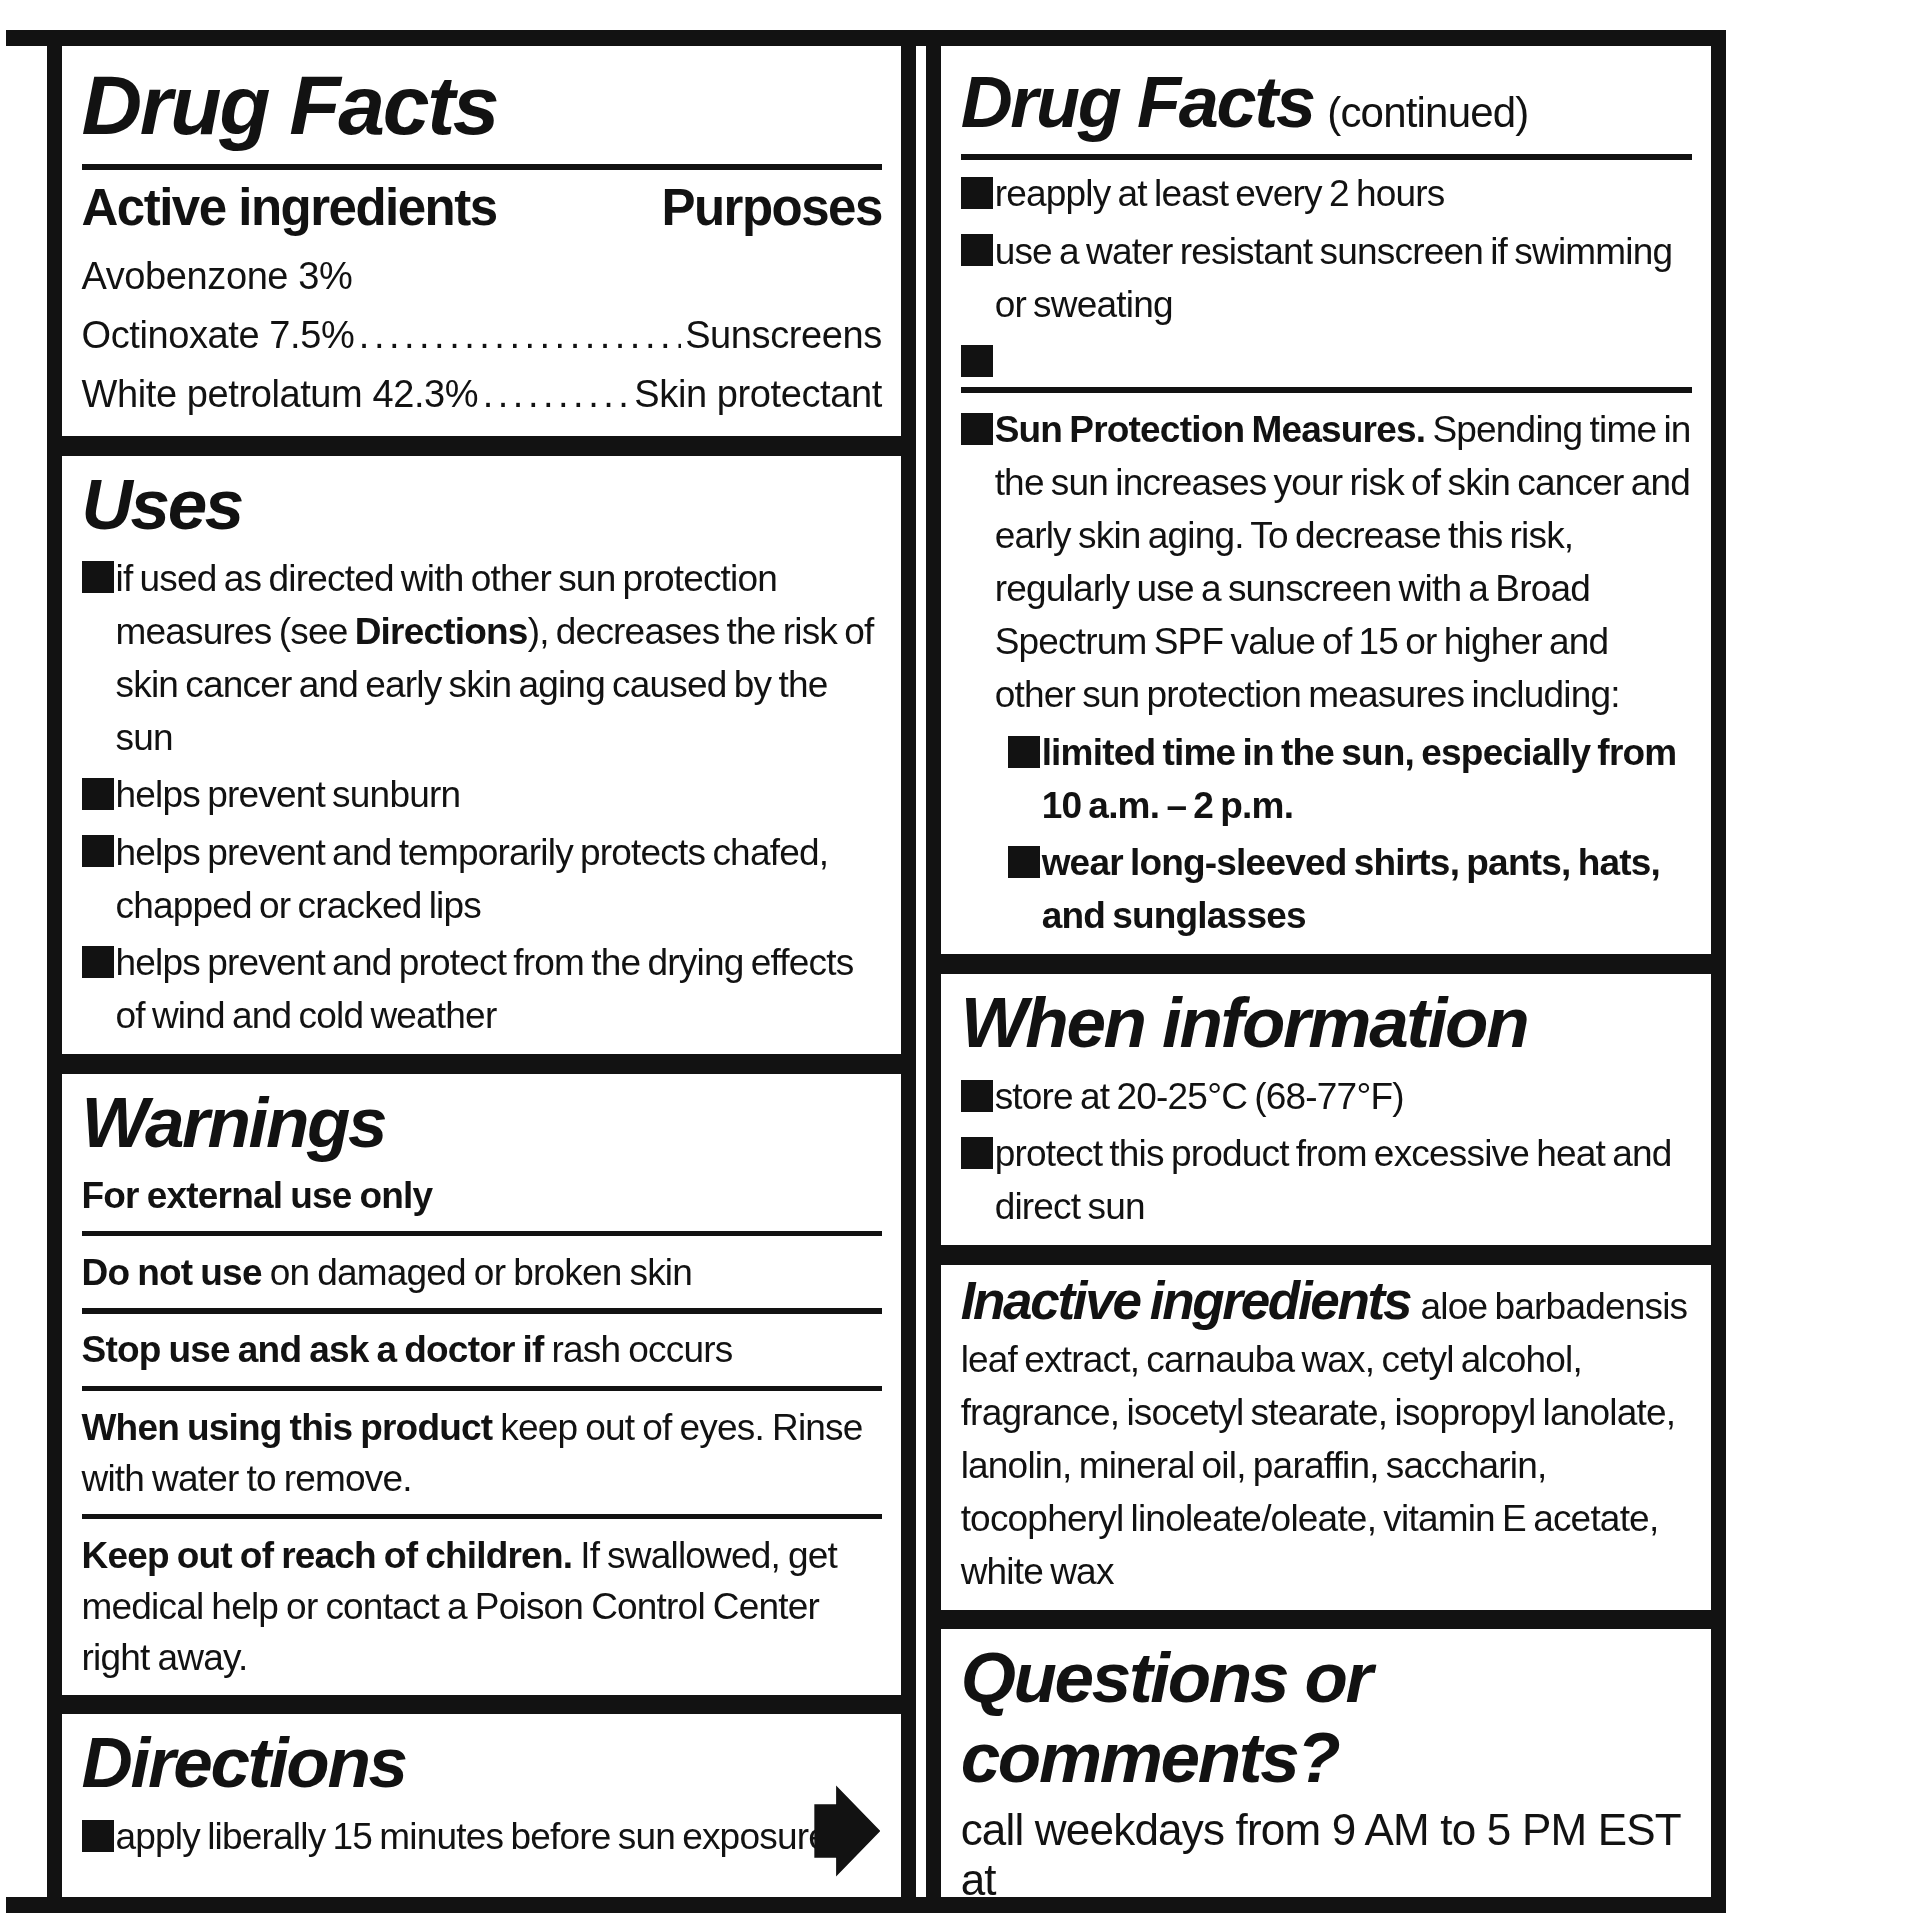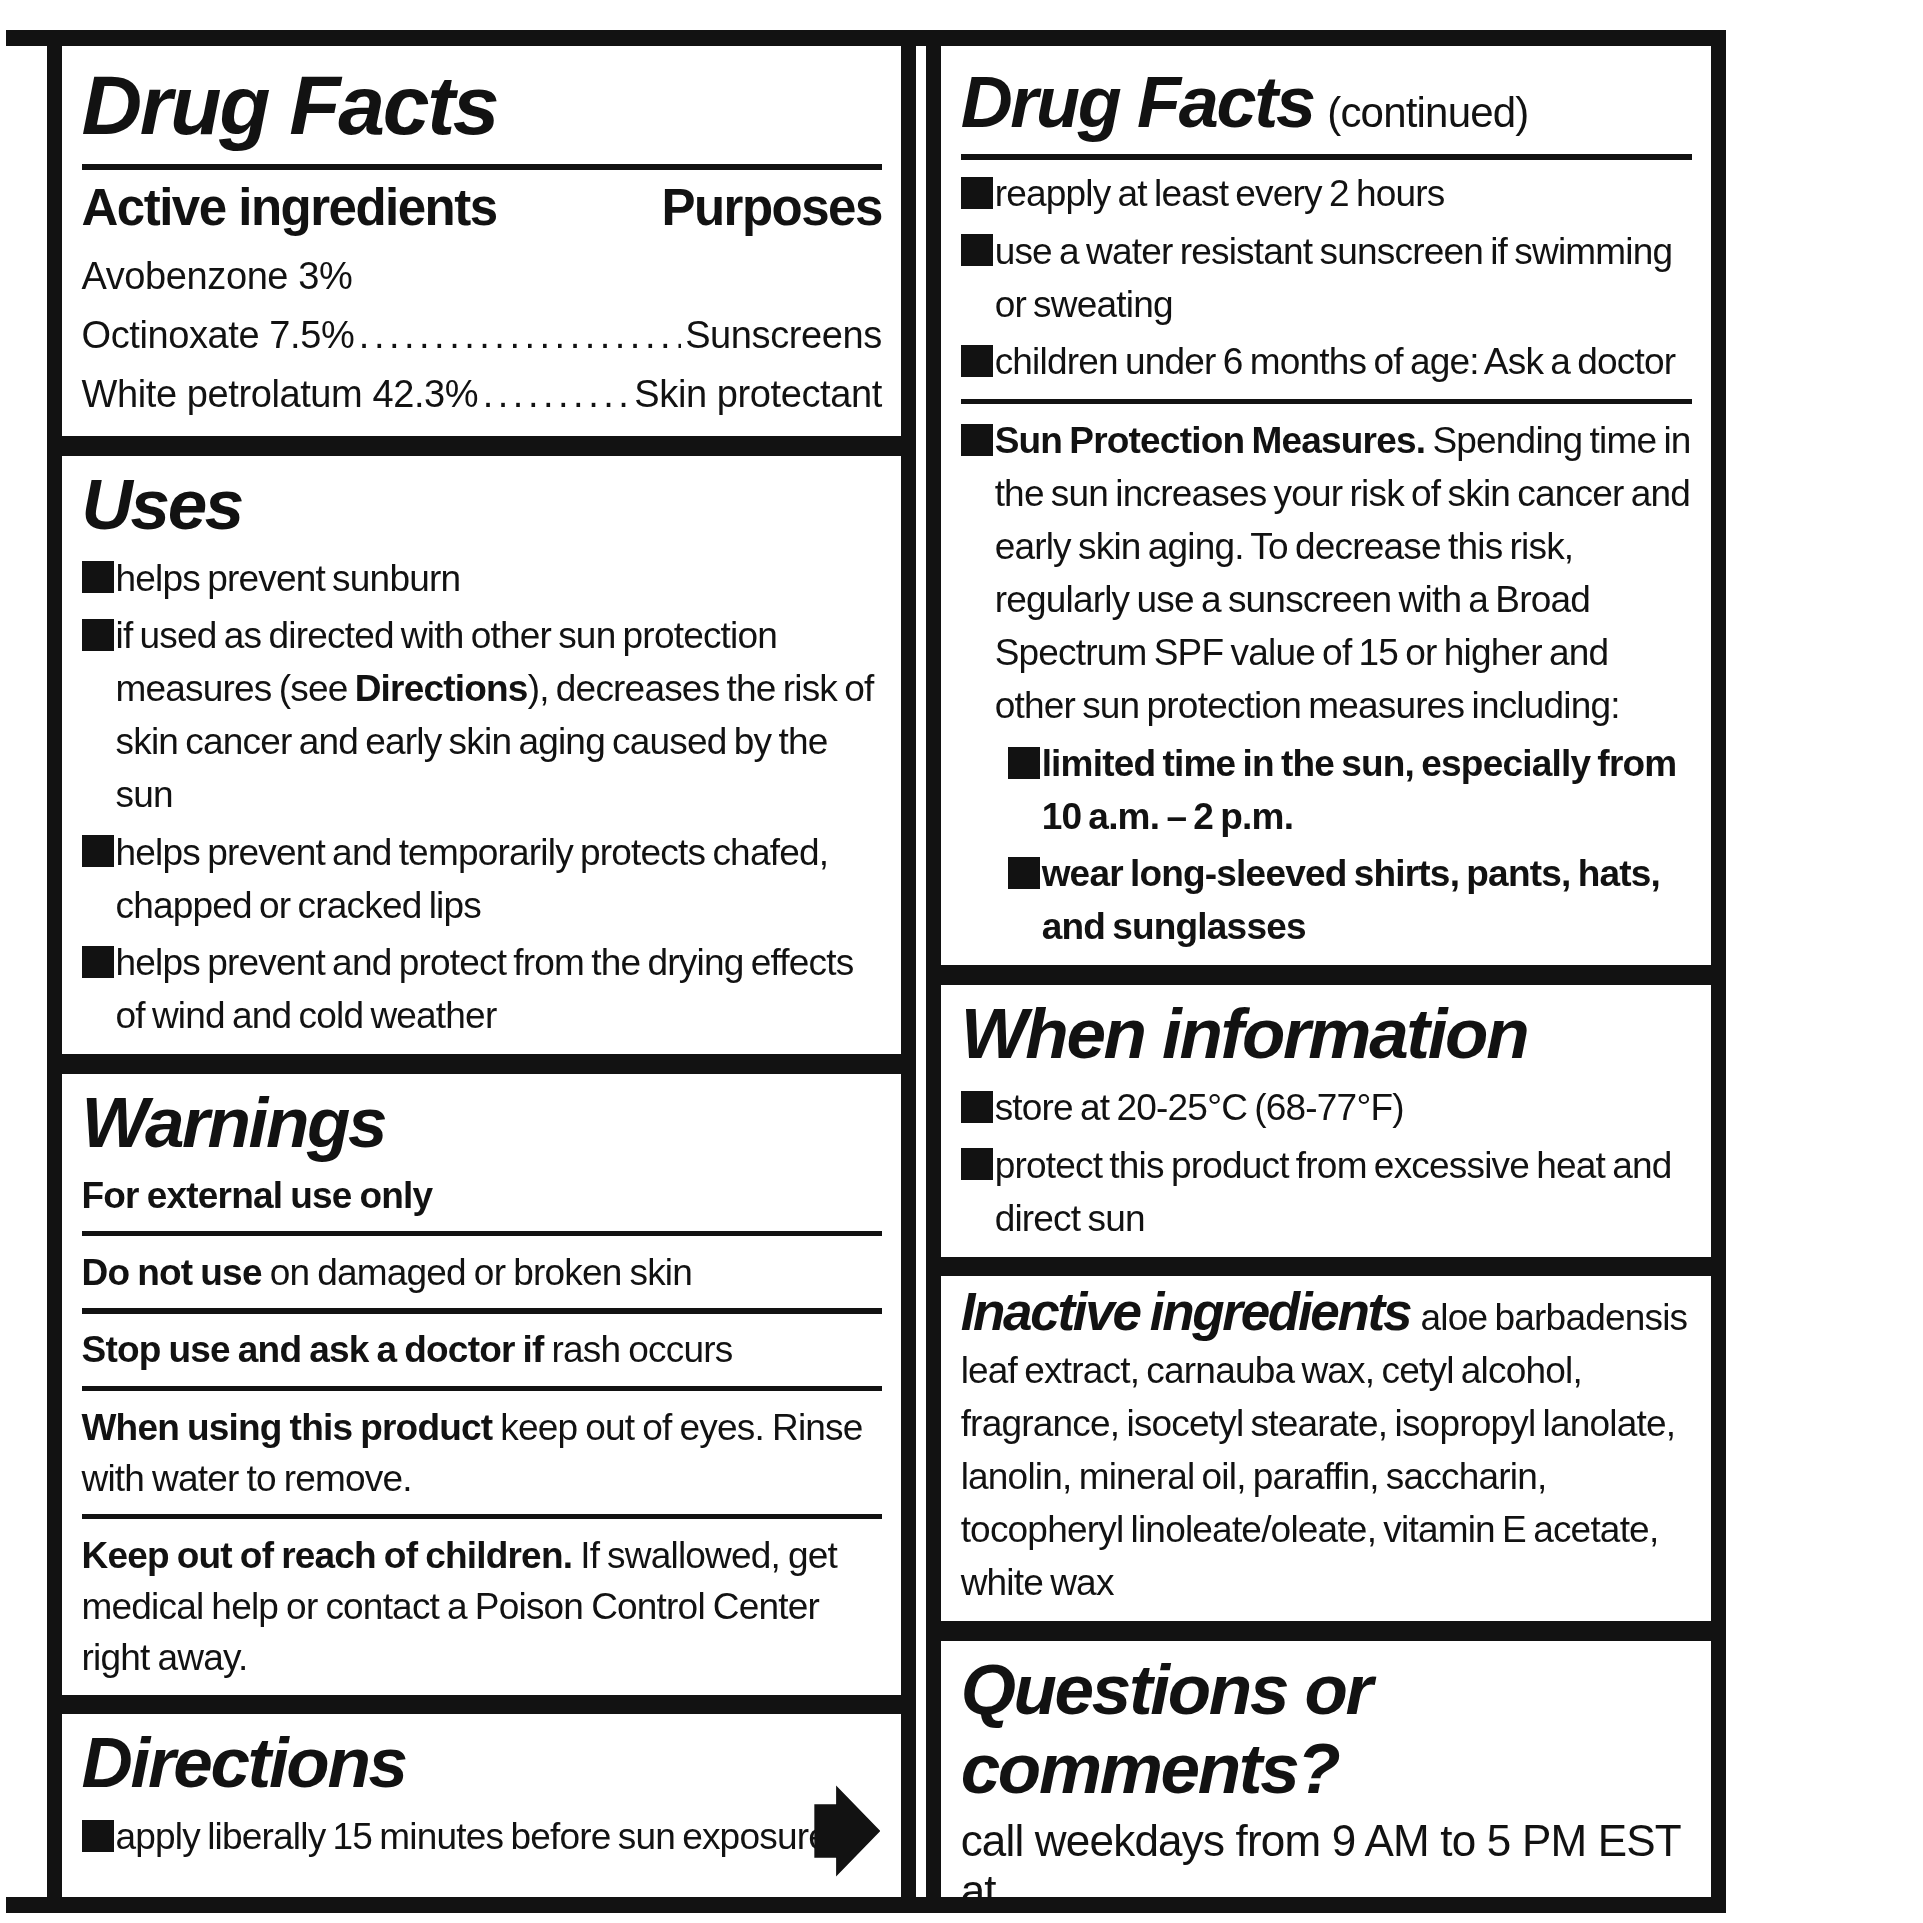--- a/index.html
+++ b/index.html
@@ -176,25 +176,25 @@
       <span class="ai-name">White petrolatum 42.3%</span>
       <span class="leader">................................................................</span>
       <span class="ai-purpose">Skin protectant</span>
     </div>
 
     <div class="bar"></div>
 
     <h2 class="section-title">Uses</h2>
     <div class="bullet">
       <span class="sq"></span>
+      <p class="btext"><span>if used as directed with other sun protection measures (see </span><b>Directions</b><span>), decreases the risk of skin cancer and early skin aging caused by the sun</span></p>
+    </div>
+    <div class="bullet">
+      <span class="sq"></span>
       <p class="btext"><span>helps prevent sunburn</span></p>
-    </div>
-    <div class="bullet">
-      <span class="sq"></span>
-      <p class="btext"><span>if used as directed with other sun protection measures (see </span><b>Directions</b><span>), decreases the risk of skin cancer and early skin aging caused by the sun</span></p>
     </div>
     <div class="bullet">
       <span class="sq"></span>
       <p class="btext"><span>helps prevent and temporarily protects chafed, chapped or cracked lips</span></p>
     </div>
     <div class="bullet">
       <span class="sq"></span>
       <p class="btext"><span>helps prevent and protect from the drying effects of wind and cold weather</span></p>
     </div>
 
@@ -232,21 +232,20 @@
     <div class="bullet">
       <span class="sq"></span>
       <p class="btext"><span>reapply at least every 2 hours</span></p>
     </div>
     <div class="bullet">
       <span class="sq"></span>
       <p class="btext"><span>use a water resistant sunscreen if swimming or sweating</span></p>
     </div>
     <div class="bullet">
       <span class="sq"></span>
-      <p class="btext"><span>children under 6 months of age: Ask a doctor</span></p>
     </div>
 
     <div class="wrule"></div>
 
     <div class="bullet">
       <span class="sq"></span>
       <p class="btext"><b>Sun Protection Measures.</b><span> Spending time in the sun increases your risk of skin cancer and early skin aging. To decrease this risk, regularly use a sunscreen with a Broad Spectrum SPF value of 15 or higher and other sun protection measures including:</span></p>
     </div>
     <div class="bullet sub">
       <span class="sq"></span>

